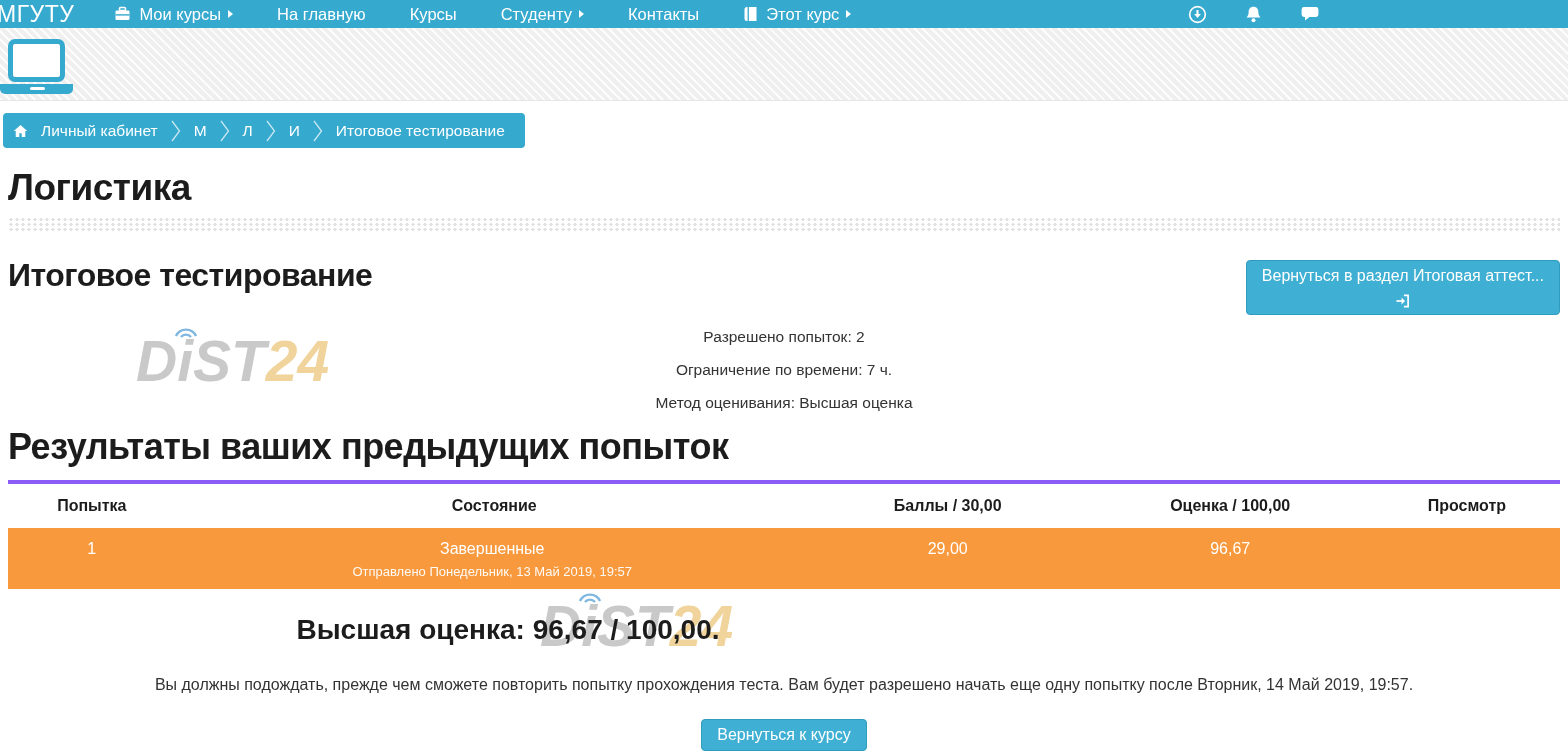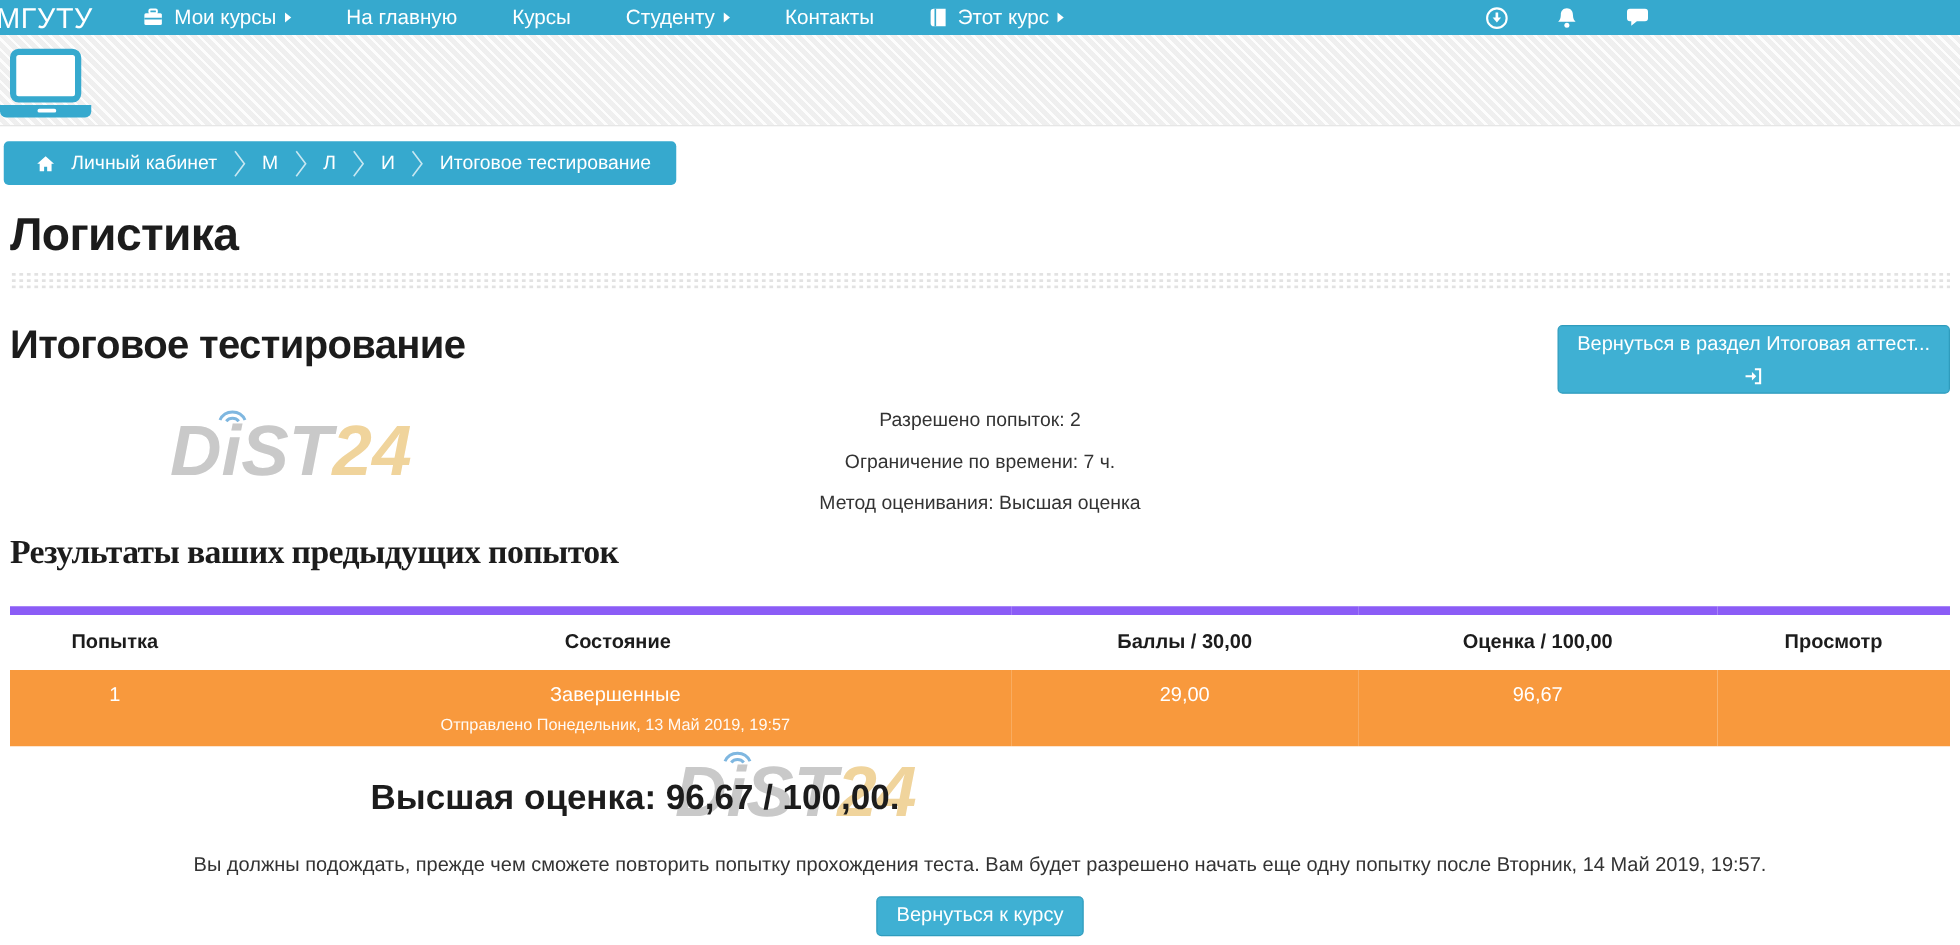--- a/index.html
+++ b/index.html
@@ -25,21 +25,21 @@
   
   .banner{height:73px;background:var(--band);border-bottom:1px solid #e6e6e6;position:relative;
     background-image:repeating-linear-gradient(45deg,rgba(255,255,255,.85) 0 2px,rgba(0,0,0,0.015) 2px 6px);}
   .laptop-screen{position:absolute;left:8px;top:11px;width:57px;height:43px;border:5px solid var(--teal);border-radius:7px;background:#fff;}
   .laptop-base{position:absolute;left:0;top:56px;width:73px;height:10px;background:var(--teal);border-radius:0 0 5px 5px;}
   .laptop-base::after{content:"";position:absolute;left:50%;top:3px;width:15px;height:3px;margin-left:-7px;background:#fff;border-radius:2px;}
 
   
   .breadcrumb-wrap{margin:12px 8px 0 3px;}
   .breadcrumb{display:inline-flex;align-items:center;background:var(--teal);color:#fff;height:35px;
-    padding:0 20px 0 26px;border-radius:4px;font-size:15.5px;gap:13px;}
+    padding:0 20px 0 10px;border-radius:4px;font-size:15.5px;gap:13px;}
   .crumb{cursor:pointer;white-space:nowrap;}
   .crumb-sep{display:flex;align-items:center;opacity:.85;}
 
   
   .content{padding:0 8px;}
   h1.page-title{margin-top:19px;font-size:37px;font-weight:bold;color:var(--ink);letter-spacing:-.5px;}
   .dotted-divider{margin-top:8px;height:15px;width:100%;
     background-image:radial-gradient(var(--dots) 1.6px,transparent 1.7px);background-size:6px 5px;}
   .section-head{display:flex;justify-content:space-between;align-items:flex-start;margin-top:25px;}
   h2.quiz-heading{font-size:32px;font-weight:bold;color:var(--ink);letter-spacing:-.5px;}
@@ -49,40 +49,40 @@
 
   
   .quiz-info{position:relative;margin-top:12px;text-align:center;font-size:15.5px;color:var(--body-ink);}
   .quiz-info p{margin-bottom:14px;line-height:19px;}
   .wm{position:absolute;font-size:57px;font-weight:bold;letter-spacing:0;line-height:1;white-space:nowrap;pointer-events:none;font-style:italic;}
   .wm .wm-main{color:var(--wm-gray);}
   .wm .wm-accent{color:var(--wm-tan);}
   .wm svg{position:absolute;left:33px;top:-15px;}
   .wm-info{left:128px;top:6px;}
 
-  h2.results-heading{margin-top:8px;font-size:27px;font-weight:bold;color:var(--ink);letter-spacing:-.5px;font-family:Liberation Serif, serif;}
-
-  
-  table.results{width:100%;border-collapse:collapse;margin-top:28px;border-top:7px solid #8b5cf6;}
+  h2.results-heading{margin-top:8px;font-size:36px;font-weight:bold;color:var(--ink);letter-spacing:-.5px;}
+
+  
+  table.results{width:100%;border-collapse:collapse;margin-top:12px;border-top:4px solid #8b5cf6;}
   table.results th{font-size:16px;font-weight:bold;color:var(--ink);padding:13px 10px;text-align:center;}
   table.results th.col-state{text-align:center;padding-left:14px;}
   table.results td{padding:10px;text-align:center;vertical-align:top;font-size:16px;}
   tr.attempt-row{background:var(--orange);color:#fff;height:61px;}
   tr.attempt-row td{padding-top:12px;}
   td.cell-state{text-align:left;padding-left:14px;}
   .state-main{font-size:16px;}
   .state-sub{font-size:13px;margin-top:6px;color:rgba(255,255,255,.95);}
 
   
   .grade-wrap{position:relative;margin-top:25px;}
   .wm-grade{left:532px;top:-16px;}
   .grade-line{position:relative;width:1000px;text-align:center;font-size:28px;font-weight:bold;color:var(--ink);}
 
   .wait-msg{margin-top:30px;text-align:center;font-size:16px;color:var(--body-ink);}
-  .btn-center-wrap{text-align:center;margin-top:15px;}
+  .btn-center-wrap{text-align:center;margin-top:25px;}
 </style>
 </head>
 <body>
 
 <div class="navbar">
   <div class="brand">МГУТУ</div>
   <nav class="menu">
     <div class="menu-item">
       <svg width="17" height="16" viewBox="0 0 17 16">
           <rect x="1.5" y="4.5" width="14" height="9.5" rx="1.2" fill="#fff"></rect>

